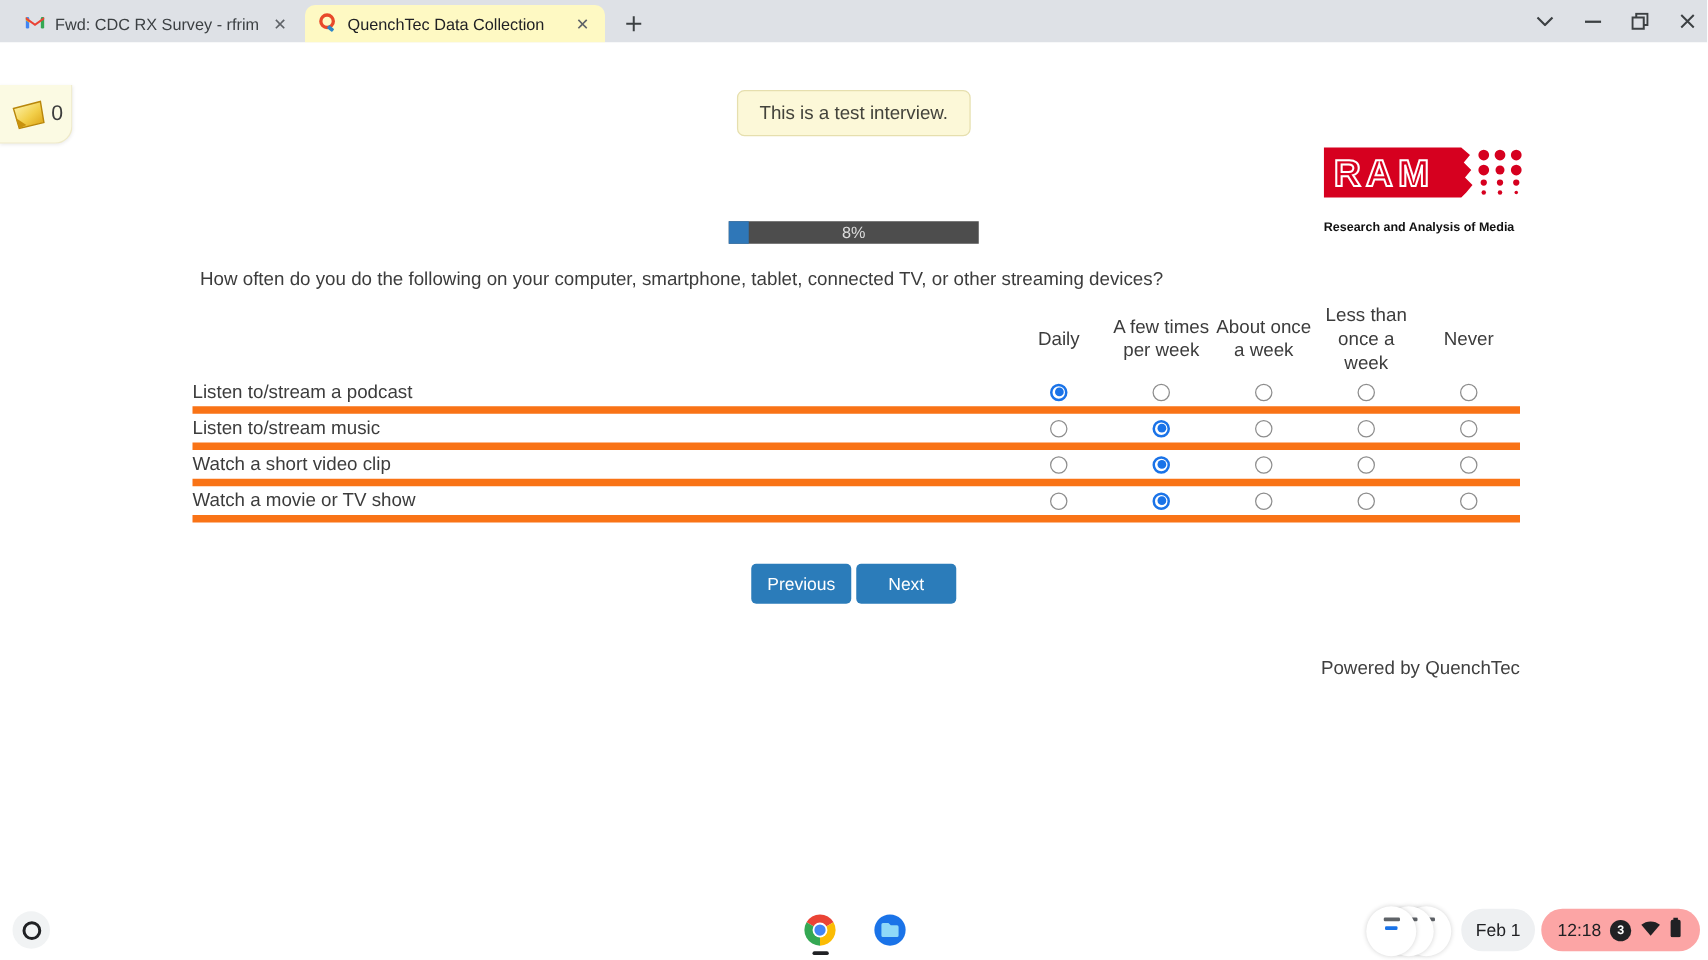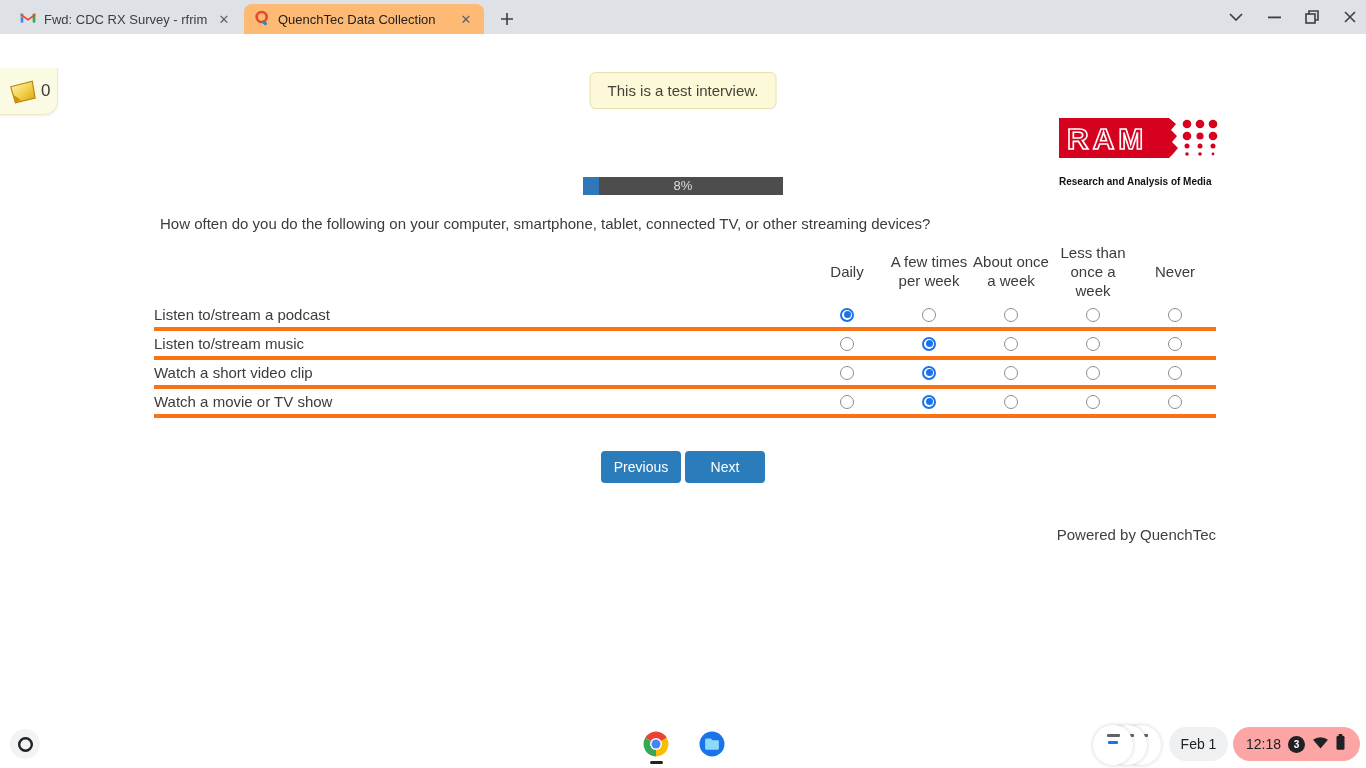--- a/index.html
+++ b/index.html
@@ -3,21 +3,21 @@
 <meta charset="utf-8">
 <style>
   * { margin:0; padding:0; box-sizing:border-box; }
   body { font-family:"Liberation Sans", sans-serif; background:#fff; }
   .screen { position:relative; width:1366px; height:768px; overflow:hidden; background:#fff; }
 
   
   .tabstrip { position:absolute; left:0; top:0; width:1366px; height:34px; background:#dee1e6; }
   .tab { position:absolute; top:4px; height:30px; display:flex; align-items:center; gap:8px; padding:0 10px; font-size:13px; color:#3c4043; }
   .tab.inactive { left:10px; width:232px; }
-  .tab.active { left:244px; width:240px; background:#fdba74; border-radius:8px 8px 0 0; color:#202124; }
+  .tab.active { left:244px; width:240px; background:#fef9c3; border-radius:8px 8px 0 0; color:#202124; }
   .tab-title { flex:1; white-space:nowrap; overflow:hidden; }
   .tab-close { width:16px; height:16px; display:flex; align-items:center; justify-content:center; color:#5f6368; font-size:13px; border-radius:50%; }
   .newtab { position:absolute; left:496px; top:8px; width:22px; height:22px; display:flex; align-items:center; justify-content:center; color:#3c4043; }
   .wincontrols { position:absolute; right:8px; top:0; height:34px; display:flex; align-items:center; gap:22px; color:#3c4043; }
   .wc { width:16px; height:16px; display:flex; align-items:center; justify-content:center; }
 
   
   .toolbar { position:absolute; left:0; top:34px; width:1366px; height:34px; background:#fff; }
   .navbtn { position:absolute; top:41px; width:20px; height:20px; }
   .omnibox { position:absolute; left:112px; top:38px; width:1094px; height:26px; background:#f1f3f4; border-radius:13px; display:flex; align-items:center; padding:0 14px; gap:10px; overflow:hidden; }
@@ -39,21 +39,21 @@
   .ram-tagline { font-size:10px; font-weight:bold; color:#111; margin-top:12px; white-space:nowrap; }
   .progress { position:absolute; left:583px; top:109px; width:200px; height:18px; background:#4d4d4d; }
   .progress-fill { position:absolute; left:0; top:0; height:18px; background:#2f77b8; }
   .progress-label { position:absolute; left:0; top:0; width:100%; height:18px; text-align:center; font-size:13px; line-height:18px; color:#dcdcdc; }
   .question { position:absolute; left:160px; top:147px; font-size:15px; color:#3c3c3c; }
 
   .matrix { position:absolute; left:154px; top:172px; width:1062px; }
   .mhead { display:flex; min-height:62px; align-items:center; }
   .mlabel-col { flex:1; }
   .mopt-col { width:82px; text-align:center; font-size:15px; line-height:19px; color:#3c3c3c; }
-  .mrow { display:flex; align-items:center; height:29px; border-bottom:4px solid #f97316; }
+  .mrow { display:flex; align-items:center; height:29px; border-bottom:6px solid #f97316; }
   .mrow-label { flex:1; font-size:15px; color:#3c3c3c; }
   .mcell { width:82px; display:flex; justify-content:center; }
   .radio { width:14px; height:14px; border:1px solid #8d8d8d; border-radius:50%; background:#fff; position:relative; }
   .radio.selected { border:2px solid #1a73e8; }
   .radio.selected::after { content:""; position:absolute; left:50%; top:50%; width:7px; height:7px; margin:-3.5px 0 0 -3.5px; border-radius:50%; background:#1a73e8; }
 
   .nav-buttons { position:absolute; left:601px; top:383px; display:flex; gap:4px; }
   .btn { width:80px; height:32px; background:#2b7cba; color:#fff; font-size:14px; border:none; border-radius:4px; font-family:"Liberation Sans", sans-serif; }
   .powered { position:absolute; left:154px; top:458px; width:1062px; text-align:right; font-size:15px; color:#404040; }
 

